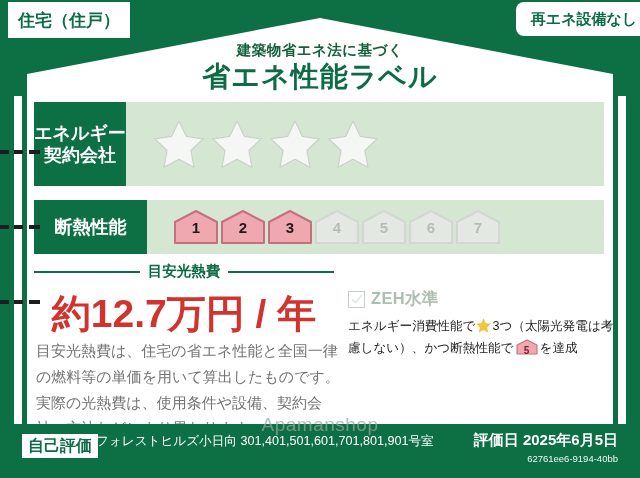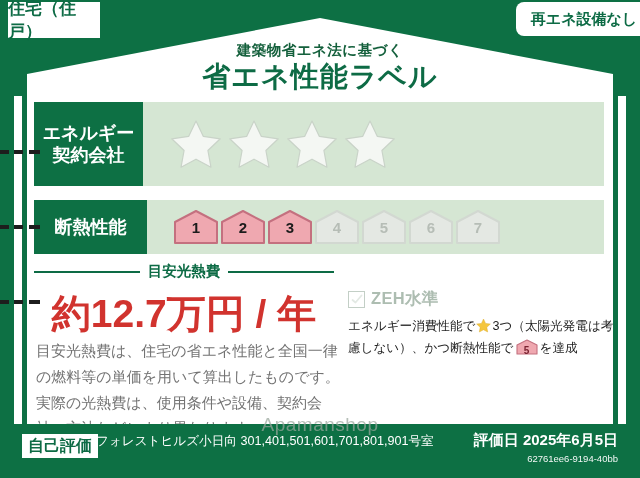--- a/index.html
+++ b/index.html
@@ -65,21 +65,21 @@
     color: #0d6b45;
     font-weight: bold;
     display: flex;
     align-items: center;
     justify-content: center;
     letter-spacing: 0px;
     z-index: 6;
   }
   .tag-left {
     left: 8px; top: 2px;
-    width: 92px; height: 36px;
+    width: 122px; height: 36px;
     font-size: 17px;
   }
   .tag-right {
     left: 516px; top: 2px;
     width: 136px; height: 34px;
     font-size: 15px;
     border-radius: 8px;
   }
   .title-sub {
     position: absolute;
@@ -126,21 +126,21 @@
     color: #ffffff;
     font-weight: bold;
     font-size: 18px;
     display: flex;
     flex-direction: column;
     align-items: center;
     justify-content: center;
     line-height: 1.25;
     flex: 0 0 auto;
   }
-  .row-energy .row-label { width: 109px; text-align: center; }
+  .row-energy .row-label { width: 92px; text-align: center; }
   .row-insul  .row-label { width: 113px; }
   .row-value {
     background: #d5e6d3;
     flex: 1 1 auto;
     display: flex;
     align-items: center;
     padding-left: 26px;
   }
 
   

